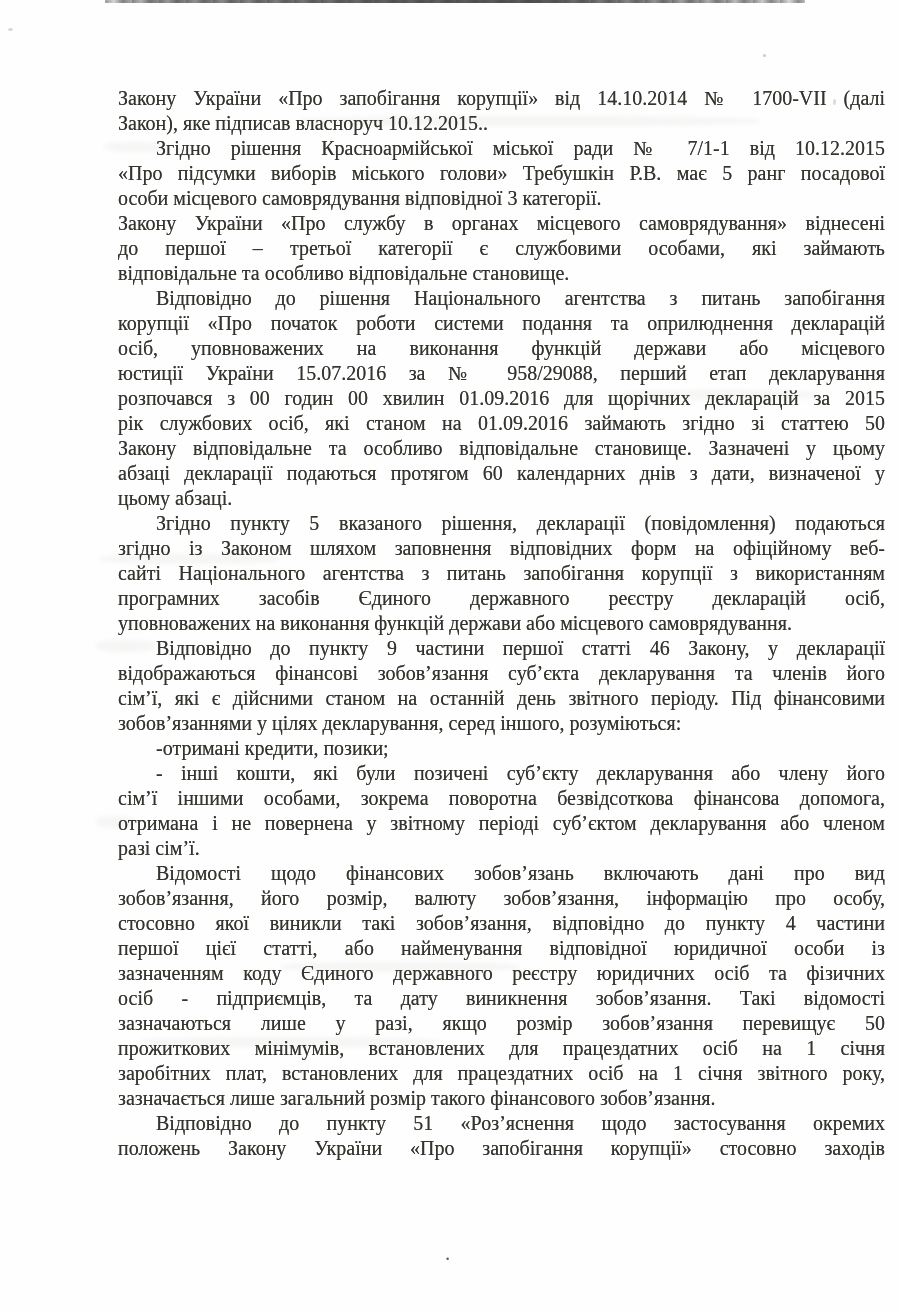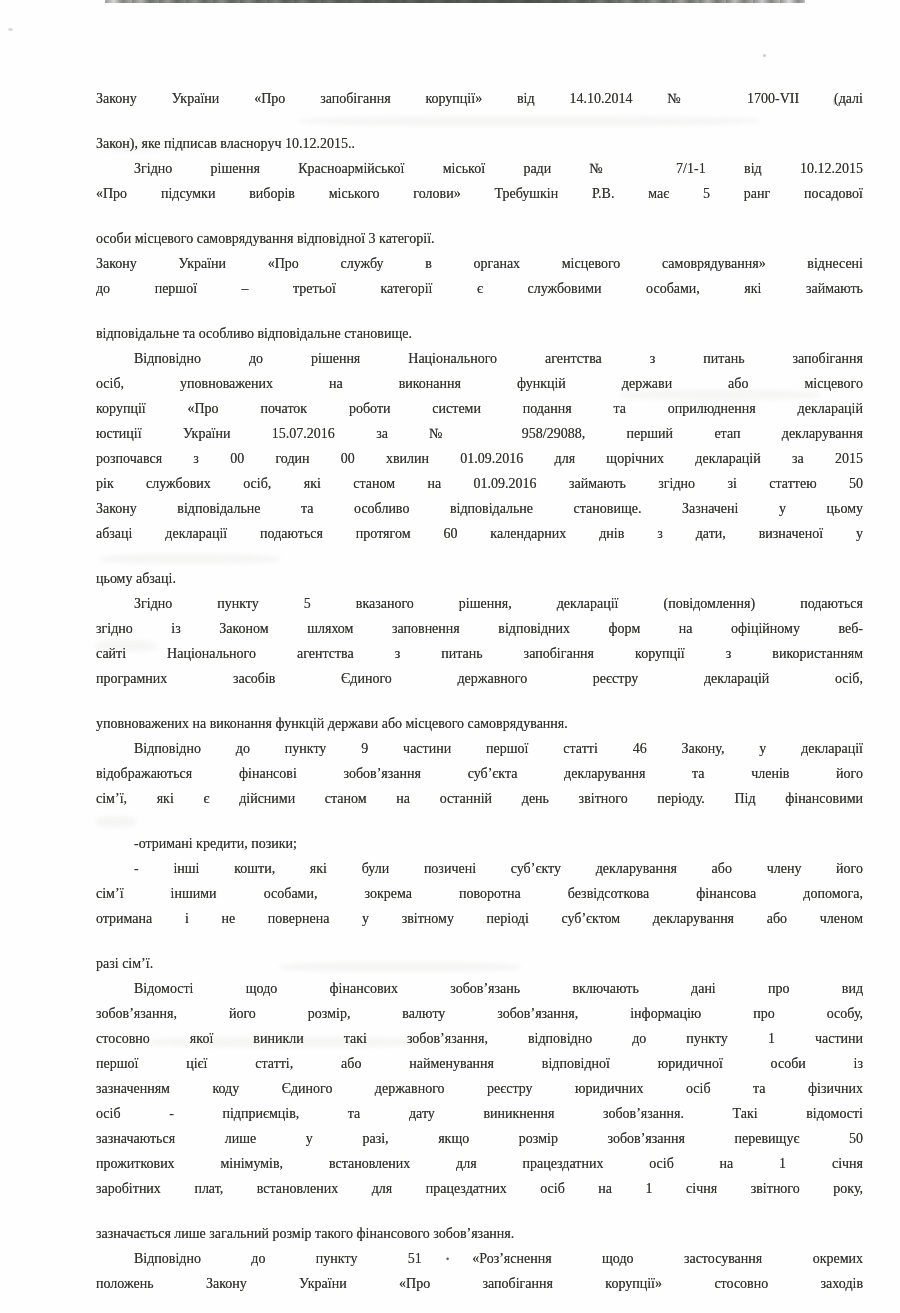--- a/index.html
+++ b/index.html
@@ -21,36 +21,36 @@
     position: absolute;
     left: 0; top: 0;
     width: 900px;
     height: 1313px;
     background: var(--paper);
     overflow: hidden;
   }
   
   .document-text {
     position: absolute;
-    left: 96px;
+    left: 118px;
     top: 86px;
     width: 767px;
     color: var(--ink);
-    font-size: 14px;
+    font-size: 20px;
     line-height: 25px;
     text-shadow: 0 0 0.5px rgba(53,53,47,0.75);
   }
   .paragraph { margin: 0; }
   .line {
     height: 25px;
     text-align: justify;
     text-align-last: justify;
     white-space: normal;
   }
-  .line.last { text-align-last: left; margin-top: 20px; }
+  .line.last { text-align-last: left; }
   .line.indent { text-indent: 38px; }
 
   
   .top-edge-line {
     position: absolute;
     left: 105px;
     top: 0;
     width: 700px;
     height: 3px;
     border-radius: 1px;
@@ -123,54 +123,55 @@
         <div class="line">«Про підсумки виборів міського голови» Требушкін Р.В. має 5 ранг посадової</div>
         <div class="line last">особи місцевого самоврядування відповідної 3 категорії.</div>
       </div>
       <div class="paragraph">
         <div class="line">Закону України «Про службу в органах місцевого самоврядування» віднесені</div>
         <div class="line">до першої – третьої категорії є службовими особами, які займають</div>
         <div class="line last">відповідальне та особливо відповідальне становище.</div>
       </div>
       <div class="paragraph">
         <div class="line indent">Відповідно до рішення Національного агентства з питань запобігання</div>
+        <div class="line">корупції «Про початок роботи системи подання та оприлюднення декларацій</div>
         <div class="line">осіб, уповноважених на виконання функцій держави або місцевого</div>
-        <div class="line">корупції «Про початок роботи системи подання та оприлюднення декларацій</div>
         <div class="line">юстиції України 15.07.2016 за № 958/29088, перший етап декларування</div>
         <div class="line">розпочався з 00 годин 00 хвилин 01.09.2016 для щорічних декларацій за 2015</div>
         <div class="line">рік службових осіб, які станом на 01.09.2016 займають згідно зі статтею 50</div>
         <div class="line">Закону відповідальне та особливо відповідальне становище. Зазначені у цьому</div>
         <div class="line">абзаці декларації подаються протягом 60 календарних днів з дати, визначеної у</div>
         <div class="line last">цьому абзаці.</div>
       </div>
       <div class="paragraph">
         <div class="line indent">Згідно пункту 5 вказаного рішення, декларації (повідомлення) подаються</div>
         <div class="line">згідно із Законом шляхом заповнення відповідних форм на офіційному веб-</div>
         <div class="line">сайті Національного агентства з питань запобігання корупції з використанням</div>
         <div class="line">програмних засобів Єдиного державного реєстру декларацій осіб,</div>
         <div class="line last">уповноважених на виконання функцій держави або місцевого самоврядування.</div>
       </div>
       <div class="paragraph">
         <div class="line indent">Відповідно до пункту 9 частини першої статті 46 Закону, у декларації</div>
         <div class="line">відображаються фінансові зобов’язання суб’єкта декларування та членів його</div>
         <div class="line">сім’ї, які є дійсними станом на останній день звітного періоду. Під фінансовими</div>
+        <div class="line last">зобов’язаннями у цілях декларування, серед іншого, розуміються:</div>
       </div>
       <div class="paragraph">
         <div class="line indent last">-отримані кредити, позики;</div>
       </div>
       <div class="paragraph">
         <div class="line indent">- інші кошти, які були позичені суб’єкту декларування або члену його</div>
         <div class="line">сім’ї іншими особами, зокрема поворотна безвідсоткова фінансова допомога,</div>
         <div class="line">отримана і не повернена у звітному періоді суб’єктом декларування або членом</div>
         <div class="line last">разі сім’ї.</div>
       </div>
       <div class="paragraph">
         <div class="line indent">Відомості щодо фінансових зобов’язань включають дані про вид</div>
         <div class="line">зобов’язання, його розмір, валюту зобов’язання, інформацію про особу,</div>
-        <div class="line">стосовно якої виникли такі зобов’язання, відповідно до пункту 1 частини</div>
+        <div class="line">стосовно якої виникли такі зобов’язання, відповідно до пункту 4 частини</div>
         <div class="line">першої цієї статті, або найменування відповідної юридичної особи із</div>
         <div class="line">зазначенням коду Єдиного державного реєстру юридичних осіб та фізичних</div>
         <div class="line">осіб - підприємців, та дату виникнення зобов’язання. Такі відомості</div>
         <div class="line">зазначаються лише у разі, якщо розмір зобов’язання перевищує 50</div>
         <div class="line">прожиткових мінімумів, встановлених для працездатних осіб на 1 січня</div>
         <div class="line">заробітних плат, встановлених для працездатних осіб на 1 січня звітного року,</div>
         <div class="line last">зазначається лише загальний розмір такого фінансового зобов’язання.</div>
       </div>
       <div class="paragraph">
         <div class="line indent">Відповідно до пункту 51 «Роз’яснення щодо застосування окремих</div>

